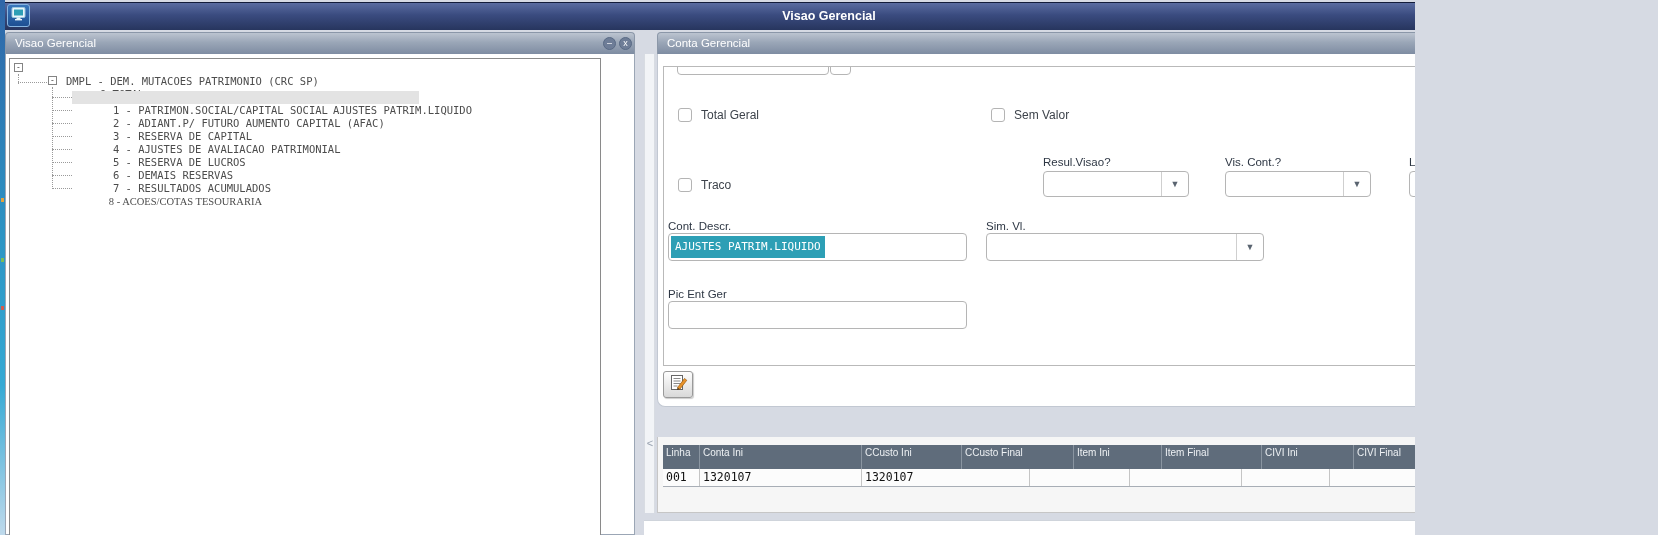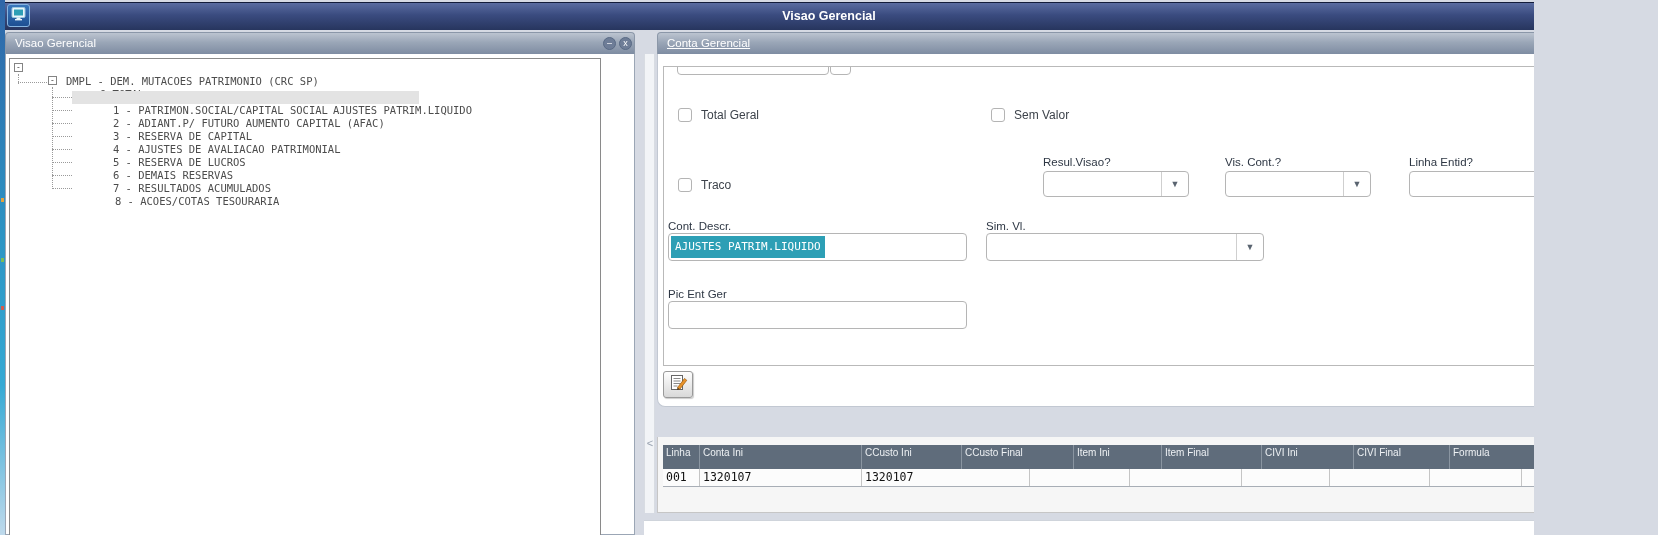--- a/index.html
+++ b/index.html
@@ -1,16 +1,16 @@
 <!DOCTYPE html>
 <html><head>
 <meta charset="utf-8">
 <style>
   html,body{margin:0;padding:0;background:#d6dae3;}
-  #screen{position:relative;width:1534px;height:535px;background:#d6dae3;overflow:hidden;
+  #screen{position:relative;width:1415px;height:535px;background:#d6dae3;overflow:hidden;
           font-family:"Liberation Sans",sans-serif;-webkit-font-smoothing:antialiased;}
 
   
   .left-edge{position:absolute;left:0;top:0;width:5px;height:535px;z-index:6;
              background:linear-gradient(#2f66a8,#2c95c4 45%,#35a9d4 72%,#bfdaec);}
   .speck{position:absolute;left:1px;width:3px;height:4px;}
 
   
   .titlebar{position:absolute;left:0;top:2px;width:1658px;height:27px;
             background:linear-gradient(#5a6ca0,#3a4b7f 45%,#27355e);border-top:1px solid #131c3a;z-index:4;}
@@ -170,26 +170,26 @@
     </div>
     <div class="trow" style="left:65px;top:84px;">
       <span>5 - RESERVA DE LUCROS</span>
     </div>
     <div class="trow" style="left:65px;top:97px;">
       <span>6 - DEMAIS RESERVAS</span>
     </div>
     <div class="trow" style="left:65px;top:110px;">
       <span>7 - RESULTADOS ACUMULADOS</span>
     </div>
-    <div class="trow" style="left:67px;top:123px;">
+    <div class="trow" style="left:83px;top:123px;font-family:Liberation Serif, serif;">
       <span>8 - ACOES/COTAS TESOURARIA</span>
     </div>
   </div>
 
-  <div class="panel-header" style="left:657px;top:32px;width:999px;border-radius:4px 0 0 0;text-decoration:underline;">
+  <div class="panel-header" style="left:657px;top:32px;width:999px;border-radius:4px 0 0 0;">
     <span>Conta Gerencial</span>
   </div>
   <div class="rpanel-body"></div>
   <div class="collapse-strip"></div>
   <div class="chevron-left">
     <span>&lt;</span>
   </div>
 
   <div class="form-box">
 

